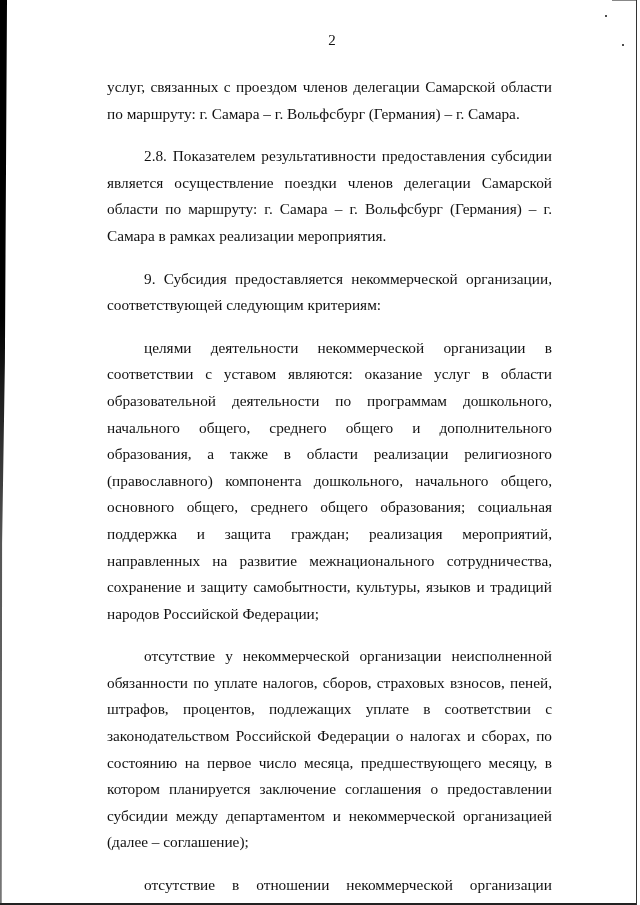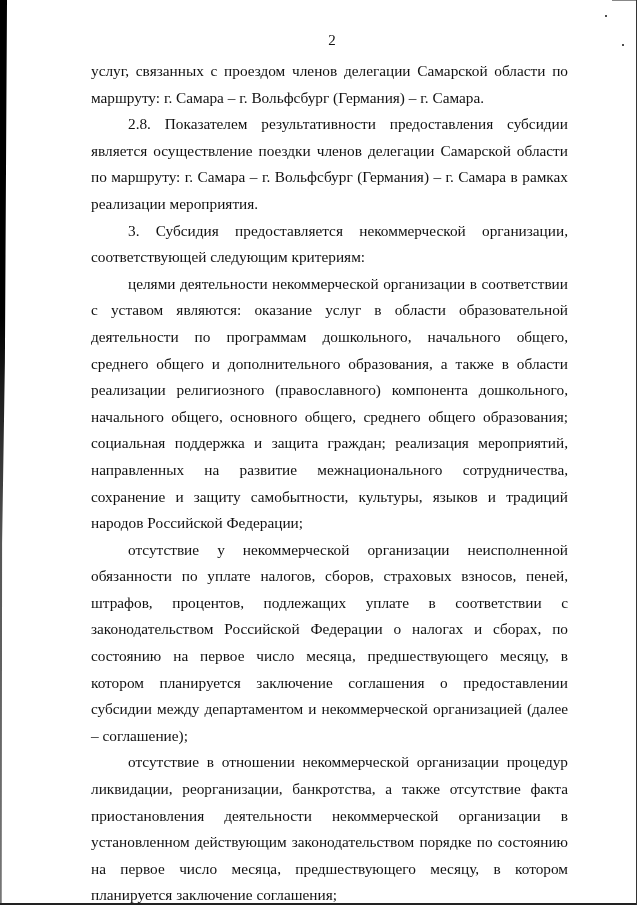--- a/index.html
+++ b/index.html
@@ -23,35 +23,35 @@
   }
   .speck { position: absolute; width: 2px; height: 2px; background: #111; border-radius: 50%; }
   .page-number {
     position: absolute; top: 32px; left: 0; width: 664px; text-align: center;
     font-size: 15px;
   }
   .content {
     position: absolute; top: 58px; left: 91px; width: 477px;
     font-size: 15.3px; line-height: 26.6px;
   }
-  .p { margin: 0; text-align: justify; text-align-last: left; }
+  .p { margin: 16px; text-align: justify; text-align-last: left; }
   .p.indent { text-indent: 37px; }
 </style>
 </head>
 <body>
 
 <div class="edge-left"></div>
 <div class="edge-right"></div>
 <div class="edge-top"></div>
 <div class="edge-bottom"></div>
 <div class="speck" style="left:605px; top:15px;"></div>
 <div class="speck" style="left:622px; top:44px;"></div>
 
 <div class="page-number">2</div>
 
 <div class="content">
   <p class="p">услуг, связанных с проездом членов делегации Самарской области по маршруту: г. Самара – г. Вольфсбург (Германия) – г. Самара.</p>
   <p class="p indent">2.8. Показателем результативности предоставления субсидии является осуществление поездки членов делегации Самарской области по маршруту: г. Самара – г. Вольфсбург (Германия) – г. Самара в рамках реализации мероприятия.</p>
-  <p class="p indent">3. Субсидия предоставляется некоммерческой организации, соответствующей следующим критериям:</p>
+  <p class="p indent">9. Субсидия предоставляется некоммерческой организации, соответствующей следующим критериям:</p>
   <p class="p indent">целями деятельности некоммерческой организации в соответствии с уставом являются: оказание услуг в области образовательной деятельности по программам дошкольного, начального общего, среднего общего и дополнительного образования, а также в области реализации религиозного (православного) компонента дошкольного, начального общего, основного общего, среднего общего образования; социальная поддержка и защита граждан; реализация мероприятий, направленных на развитие межнационального сотрудничества, сохранение и защиту самобытности, культуры, языков и традиций народов Российской Федерации;</p>
   <p class="p indent">отсутствие у некоммерческой организации неисполненной обязанности по уплате налогов, сборов, страховых взносов, пеней, штрафов, процентов, подлежащих уплате в соответствии с законодательством Российской Федерации о налогах и сборах, по состоянию на первое число месяца, предшествующего месяцу, в котором планируется заключение соглашения о предоставлении субсидии между департаментом и некоммерческой организацией (далее – соглашение);</p>
   <p class="p indent">отсутствие в отношении некоммерческой организации процедур ликвидации, реорганизации, банкротства, а также отсутствие факта приостановления деятельности некоммерческой организации в установленном действующим законодательством порядке по состоянию на первое число месяца, предшествующего месяцу, в котором планируется заключение соглашения;</p>
 </div>
 
 </body></html>

